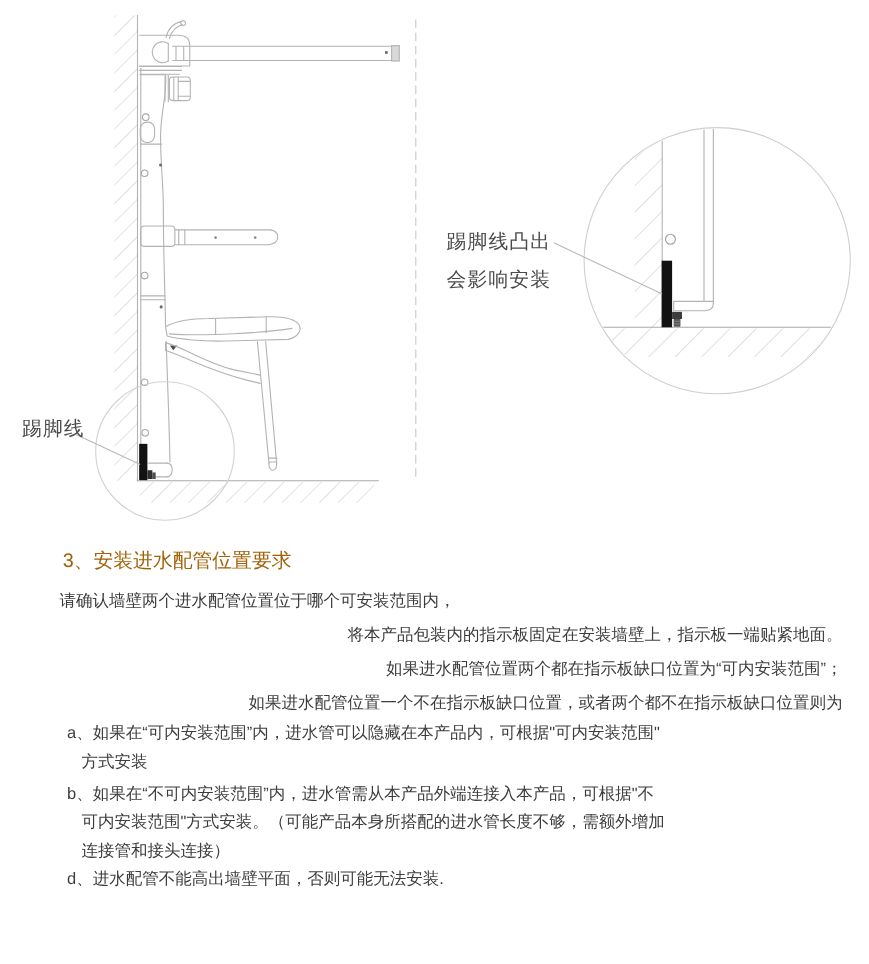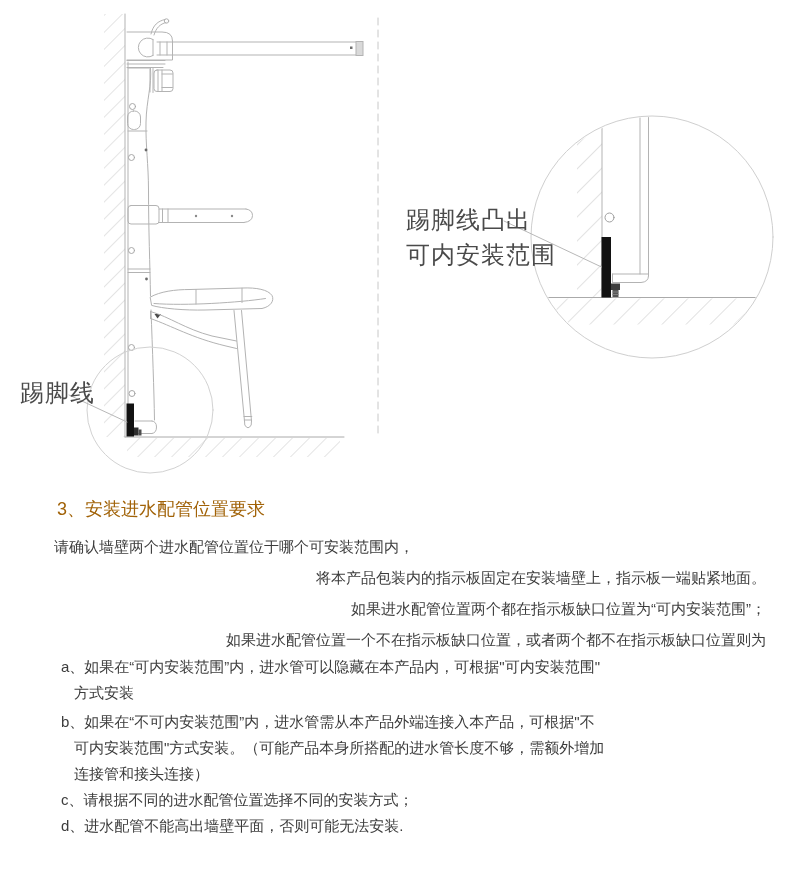--- a/index.html
+++ b/index.html
@@ -9,21 +9,21 @@
     position: relative;
     width: 790px;
     height: 876px;
     background: #ffffff;
     overflow: hidden;
   }
   .figure { position: absolute; left: 0; top: 0; width: 790px; height: 490px; }
   .figure svg { position: absolute; left: 0; top: 0; }
   .fig-label {
     position: absolute;
-    font-size: 24px;
+    font-size: 18px;
     color: #4a4a4a;
     letter-spacing: 1px;
     white-space: nowrap;
   }
   .label-left { left: 20px; top: 377px; }
   .label-right { left: 406px; top: 202px; line-height: 35px; }
   .content {
     position: absolute;
     left: 54px;
     top: 496px;
@@ -182,32 +182,31 @@
           <path d="M612.5 292 H618.5" stroke="#8a8a8a" stroke-width="0.8"></path>
           <path d="M612.5 294.5 H618.5" stroke="#8a8a8a" stroke-width="0.8"></path>
         </g>
         <path d="M504 221 L601.5 267" stroke="#b8b8b8"></path>
       </g>
     </svg>
 
     <div class="fig-label label-left">踢脚线</div>
     <div class="fig-label label-right">
       <div>踢脚线凸出</div>
-      <div>可内安装范围</div>
+      <div>会影响安装</div>
     </div>
   </div>
 
   <div class="content">
     <div class="heading">3、安装进水配管位置要求</div>
     <div class="ln mt12">请确认墙壁两个进水配管位置位于哪个可安装范围内，</div>
     <div class="ln mt5">将本产品包装内的指示板固定在安装墙壁上，指示板一端贴紧地面。</div>
     <div class="ln mt5">如果进水配管位置两个都在指示板缺口位置为“可内安装范围”；</div>
     <div class="ln mt5">如果进水配管位置一个不在指示板缺口位置，或者两个都不在指示板缺口位置则为</div>
     <div class="ln mt1 ind-a">a、如果在“可内安装范围”内，进水管可以隐藏在本产品内，可根据"可内安装范围"</div>
     <div class="ln ind-c">方式安装</div>
     <div class="ln mt3 ind-a">b、如果在“不可内安装范围”内，进水管需从本产品外端连接入本产品，可根据"不</div>
     <div class="ln ind-c">可内安装范围"方式安装。（可能产品本身所搭配的进水管长度不够，需额外增加</div>
     <div class="ln ind-c">连接管和接头连接）</div>
-    <div class="ln ind-a">c、请根据不同的进水配管位置选择不同的安装方式；</div>
     <div class="ln ind-a">d、进水配管不能高出墙壁平面，否则可能无法安装.</div>
   </div>
 
 </div>
 
 </body></html>

